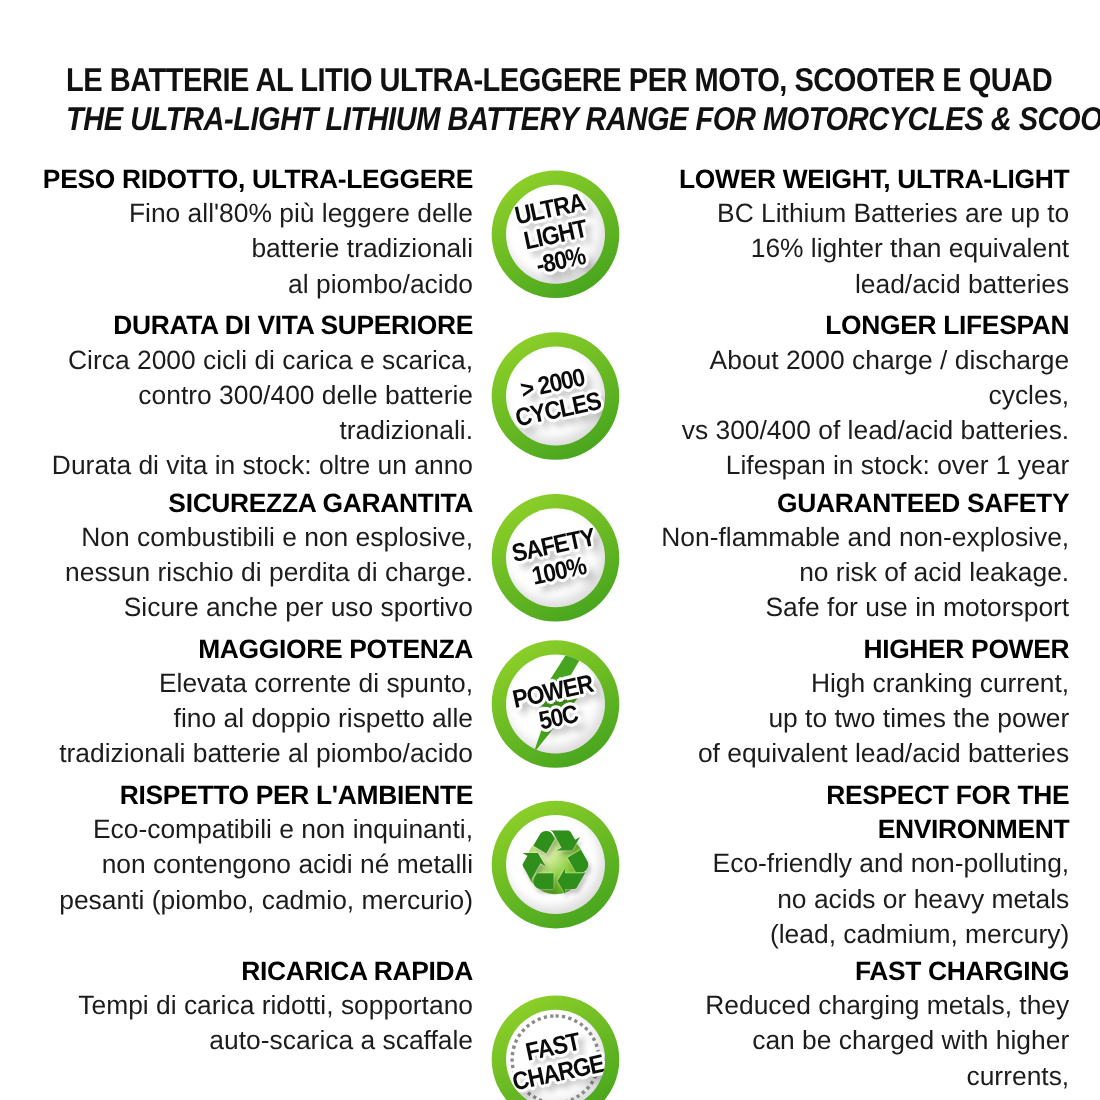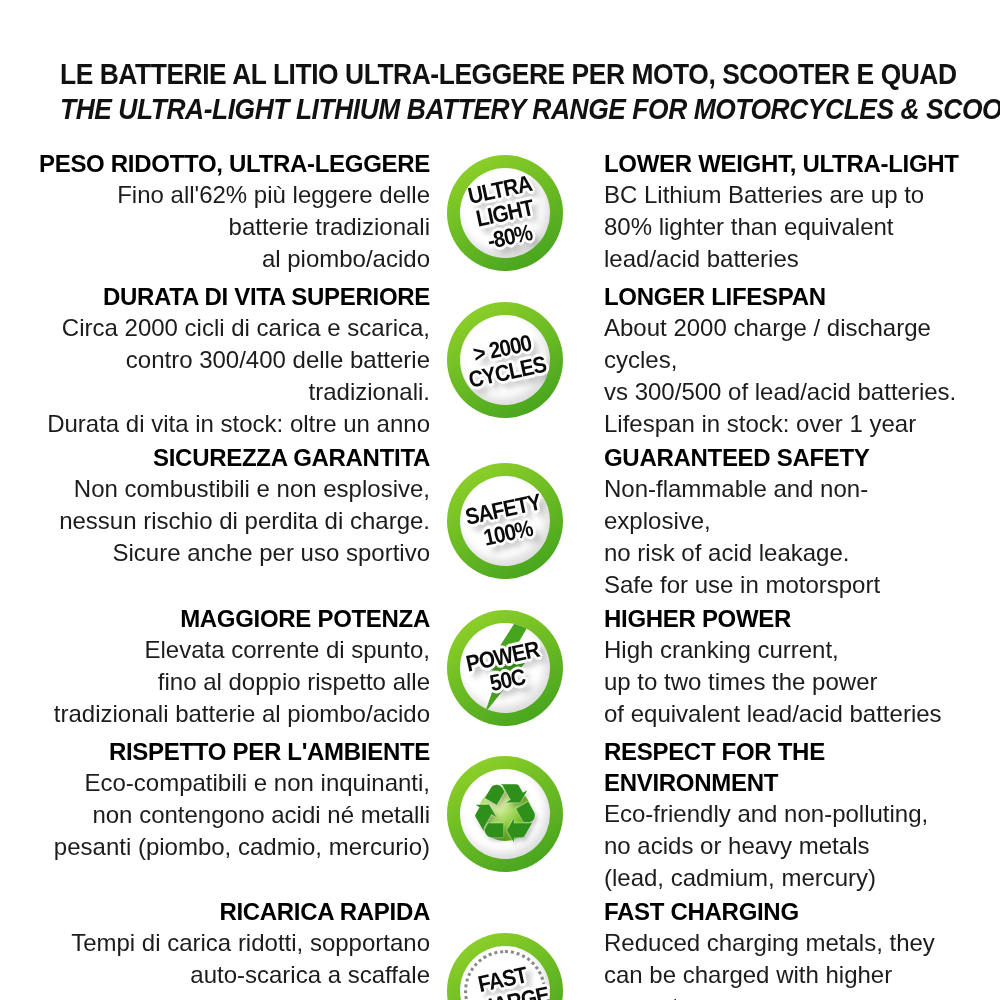--- a/index.html
+++ b/index.html
@@ -19,21 +19,21 @@
   .title-line{font-weight:bold;font-size:30px;line-height:35px;white-space:nowrap;
               transform:scaleX(0.88);transform-origin:50% 50%;letter-spacing:-0.5px;color:#111;}
   .title-line.italic{font-style:italic;}
 
   
   .rows{padding:0 28px 0 12px;}
   .row{display:grid;grid-template-columns:418px 122px 1fr;column-gap:14px;
        min-height:133px;align-items:center;}
   .col-text{align-self:start;padding-top:2px;}
   .col-it{text-align:right;}
-  .col-en{text-align:left;padding-left:4px;margin-left:20px;}
+  .col-en{text-align:right;padding-left:4px;}
   .feat-heading{font-weight:bold;font-size:24px;line-height:31px;color:#000000;letter-spacing:-0.3px;}
   .feat-line{font-size:24px;line-height:32px;color:#1c1c1c;}
 
   
   .badge-col{display:flex;justify-content:center;align-items:center;}
   .badge{position:relative;width:116px;height:116px;border-radius:50%;
          background:linear-gradient(150deg,var(--green-light) 10%,var(--green-dark) 90%);
          display:flex;align-items:center;justify-content:center;}
   .badge-inner{position:absolute;inset:13px;border-radius:50%;background:#fff;
                box-shadow:inset -4px -6px 10px rgba(0,0,0,0.14);
@@ -60,39 +60,39 @@
   <div class="title-wrap">
     <div class="title-line">LE BATTERIE AL LITIO ULTRA-LEGGERE PER MOTO, SCOOTER E QUAD</div>
     <div class="title-line italic">THE ULTRA-LIGHT LITHIUM BATTERY RANGE FOR MOTORCYCLES &amp; SCOOTERS</div>
   </div>
 
   <div class="rows">
 
     <div class="row">
       <div class="col-text col-it">
         <div class="feat-heading">PESO RIDOTTO, ULTRA-LEGGERE</div>
-        <div class="feat-line">Fino all'62% più leggere delle</div>
+        <div class="feat-line">Fino all'80% più leggere delle</div>
         <div class="feat-line">batterie tradizionali</div>
         <div class="feat-line">al piombo/acido</div>
       </div>
       <div class="badge-col">
         <div class="badge">
           <div class="badge-inner">
             <div class="badge-text">
               <span>ULTRA</span>
               <span>LIGHT</span>
               <span>-80%</span>
             </div>
           </div>
         </div>
       </div>
       <div class="col-text col-en">
         <div class="feat-heading">LOWER WEIGHT, ULTRA-LIGHT</div>
         <div class="feat-line">BC Lithium Batteries are up to</div>
-        <div class="feat-line">80% lighter than equivalent</div>
+        <div class="feat-line">16% lighter than equivalent</div>
         <div class="feat-line">lead/acid batteries</div>
       </div>
     </div>
 
     <div class="row">
       <div class="col-text col-it">
         <div class="feat-heading">DURATA DI VITA SUPERIORE</div>
         <div class="feat-line">Circa 2000 cicli di carica e scarica,</div>
         <div class="feat-line">contro 300/400 delle batterie tradizionali.</div>
         <div class="feat-line">Durata di vita in stock: oltre un anno</div>
@@ -103,21 +103,21 @@
             <div class="badge-text">
               <span>&gt; 2000</span>
               <span>CYCLES</span>
             </div>
           </div>
         </div>
       </div>
       <div class="col-text col-en">
         <div class="feat-heading">LONGER LIFESPAN</div>
         <div class="feat-line">About 2000 charge / discharge cycles,</div>
-        <div class="feat-line">vs 300/500 of lead/acid batteries.</div>
+        <div class="feat-line">vs 300/400 of lead/acid batteries.</div>
         <div class="feat-line">Lifespan in stock: over 1 year</div>
       </div>
     </div>
 
     <div class="row">
       <div class="col-text col-it">
         <div class="feat-heading">SICUREZZA GARANTITA</div>
         <div class="feat-line">Non combustibili e non esplosive,</div>
         <div class="feat-line">nessun rischio di perdita di charge.</div>
         <div class="feat-line">Sicure anche per uso sportivo</div>

